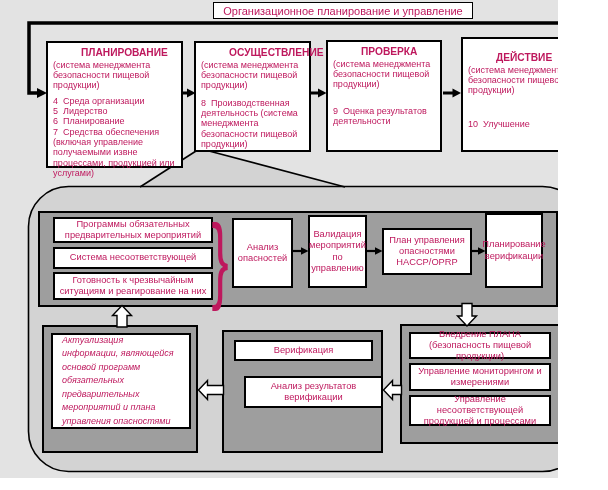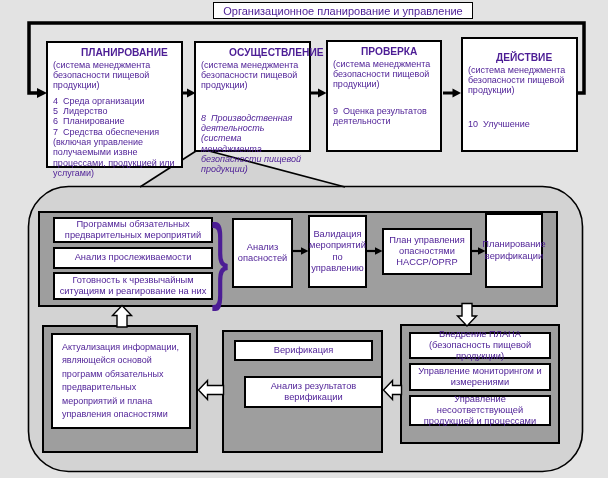--- a/index.html
+++ b/index.html
@@ -1,42 +1,42 @@
 <!DOCTYPE html>
 <html style="--page-bg: #e3e3e3; --panel-bg: #d3d3d3; --group-bg: #9e9e9e; --box-bg: #ffffff; --line: #000000;"><head>
 <meta charset="utf-8">
 <style>
   :root{
     --page-bg:#e3e3e3; --panel-bg:#d3d3d3; --group-bg:#9e9e9e;
     --box-bg:#ffffff; --line:#000000;
   }
   html,body{margin:0;padding:0;background:#ffffff;}
-  .stage{position:relative;width:608px;height:490px;background:#ffffff;overflow:hidden;
-         font-family:"Liberation Sans",sans-serif;color:#4c1d95;}
+  .stage{position:relative;width:558px;height:490px;background:#ffffff;overflow:hidden;
+         font-family:"Liberation Sans",sans-serif;color:#be185d;}
   .canvas{position:absolute;left:0;top:0;width:608px;height:478px;background:var(--page-bg);}
   svg.layer{position:absolute;left:0;top:0;}
   .bg{z-index:1;}
   .fg{z-index:6;}
   .titlebox{position:absolute;z-index:5;display:flex;align-items:center;justify-content:center;
             font-size:11px;white-space:nowrap;}
   .org-title{left:213px;top:2px;width:260px;height:17px;background:var(--box-bg);
              border:1.5px solid var(--line);box-sizing:border-box;}
   .op-title{left:145px;top:186px;width:318px;height:20px;background:var(--panel-bg);
             border:1px solid var(--line);box-sizing:border-box;z-index:3;margin-top:28px;}
   .pdca{position:absolute;z-index:5;background:var(--box-bg);border:2.5px solid var(--line);
         box-sizing:border-box;padding:4px 5px;font-size:9px;line-height:1.15;}
   .pdca-title{font-weight:bold;font-size:10.2px;margin-bottom:1px;padding-left:28px;}
   .pdca-sub,.pdca-body{white-space:pre-wrap;}
   .group{position:absolute;z-index:3;background:var(--group-bg);border:2px solid var(--line);
          box-sizing:border-box;}
   .wbox{position:absolute;z-index:4;background:var(--box-bg);border:2px solid var(--line);
         box-sizing:border-box;display:flex;align-items:center;justify-content:center;
         text-align:center;font-size:9.3px;line-height:1.22;padding:1px 3px;white-space:pre-wrap;}
   .wbox.left{justify-content:flex-start;text-align:left;align-items:center;
-             padding:12px 9px;line-height:1.5;font-size:9px;}
+             padding:12px 9px;line-height:1.5;font-size:9px;font-style:italic;}
   .brace{position:absolute;z-index:4;left:203px;top:210px;width:34px;height:96px;
          display:flex;align-items:center;justify-content:center;font-size:122px;
          transform:scale(0.42,0.78);transform-origin:50% 50%;font-weight:400;}
 </style>
 </head>
 <body>
 
 <div class="stage">
   <div class="canvas">
 
@@ -60,42 +60,42 @@
       <div class="pdca-body" style="margin-top:5px;">4  Среда организации
 5  Лидерство
 6  Планирование
 7  Средства обеспечения
 (включая управление получаемыми извне процессами, продукцией или услугами)</div>
     </div>
 
     <div class="pdca" style="left:194px;top:41px;width:117px;height:111px;">
       <div class="pdca-title">ОСУЩЕСТВЛЕНИЕ</div>
       <div class="pdca-sub">(система менеджмента безопасности пищевой продукции)</div>
-      <div class="pdca-body" style="margin-top:22px;font-style:italic;">8  Производственная деятельность (система менеджмента безопасности пищевой продукции)</div>
+      <div class="pdca-body" style="margin-top:7px;">8  Производственная деятельность (система менеджмента безопасности пищевой продукции)</div>
     </div>
 
     <div class="pdca" style="left:326px;top:40px;width:116px;height:112px;">
       <div class="pdca-title">ПРОВЕРКА</div>
       <div class="pdca-sub">(система менеджмента безопасности пищевой продукции)</div>
       <div class="pdca-body" style="margin-top:16px;">9  Оценка результатов деятельности</div>
     </div>
 
     <div class="pdca" style="left:461px;top:37px;width:117px;height:115px;padding-top:13px;">
       <div class="pdca-title">ДЕЙСТВИЕ</div>
       <div class="pdca-sub">(система менеджмента безопасности пищевой продукции)</div>
       <div class="pdca-body" style="margin-top:23px;">10  Улучшение</div>
     </div>
 
     <div class="group" style="left:38px;top:211px;width:520px;height:96px;"></div>
     <div class="group" style="left:42px;top:325px;width:156px;height:128px;"></div>
     <div class="group" style="left:222px;top:330px;width:161px;height:123px;"></div>
     <div class="group" style="left:400px;top:324px;width:160px;height:120px;"></div>
 
     <div class="wbox" style="left:53px;top:217px;width:160px;height:26px;">Программы обязательных предварительных мероприятий</div>
-    <div class="wbox" style="left:53px;top:247px;width:160px;height:22px;">Анализ прослеживаемости</div>
+    <div class="wbox" style="left:53px;top:247px;width:160px;height:22px;">Система несоответствующей</div>
     <div class="wbox" style="left:53px;top:272px;width:160px;height:28px;">Готовность к чрезвычайным ситуациям и реагирование на них</div>
 
     <div class="brace">}</div>
 
     <div class="wbox" style="left:232px;top:218px;width:61px;height:70px;">Анализ опасностей</div>
     <div class="wbox" style="left:308px;top:215px;width:59px;height:73px;">Валидация мероприятий по управлению</div>
     <div class="wbox" style="left:382px;top:228px;width:90px;height:47px;">План управления опасностями HACCP/OPRP</div>
     <div class="wbox" style="left:485px;top:213px;width:58px;height:75px;">Планирование верификации</div>
 
     <div class="wbox left" style="left:51px;top:333px;width:140px;height:96px;">Актуализация информации, являющейся основой программ обязательных предварительных мероприятий и плана управления опасностями</div>

